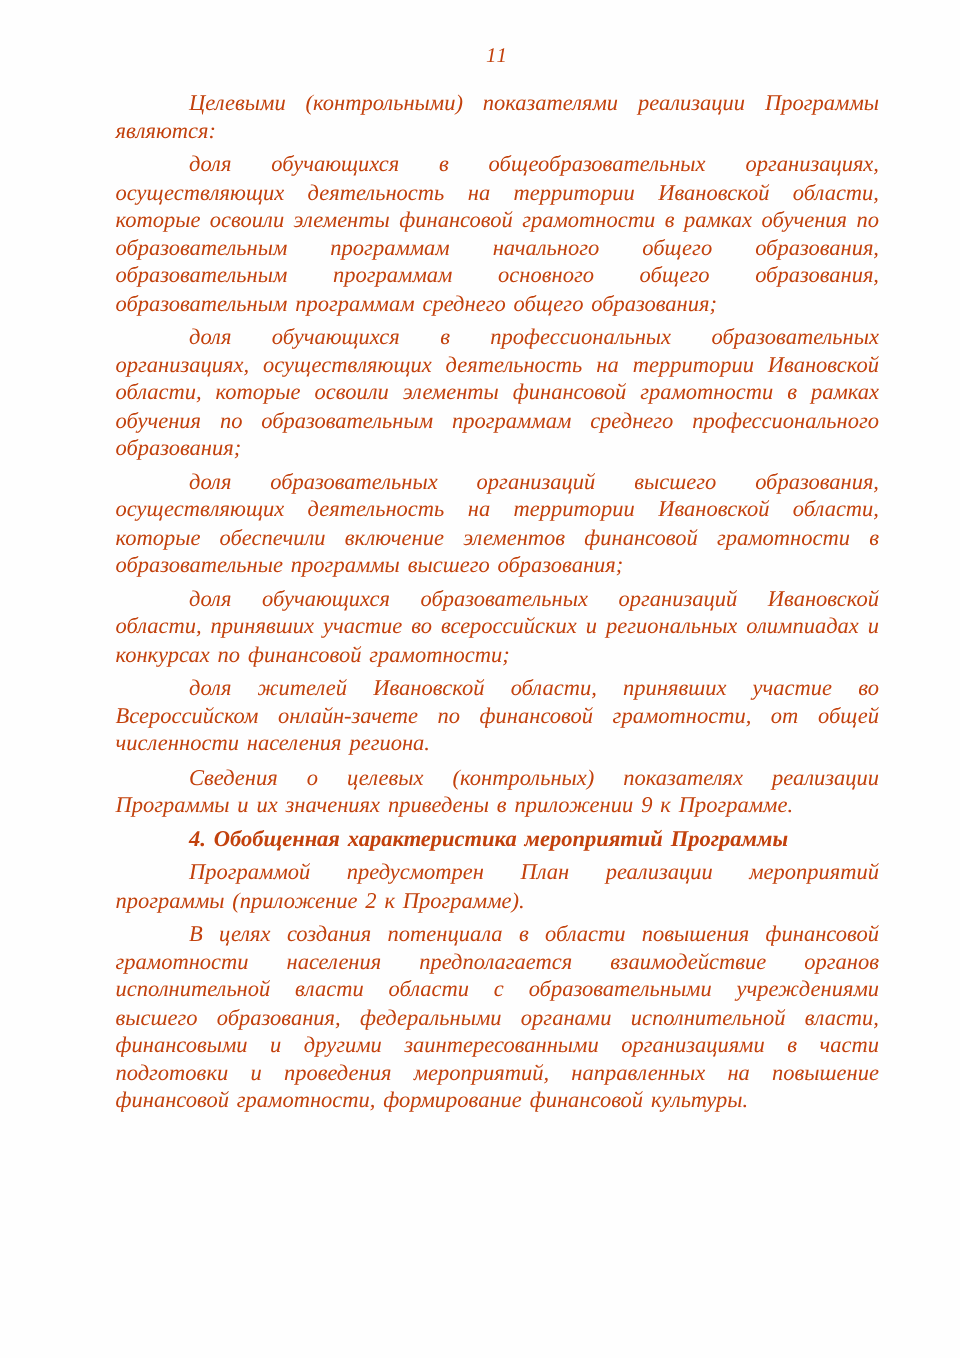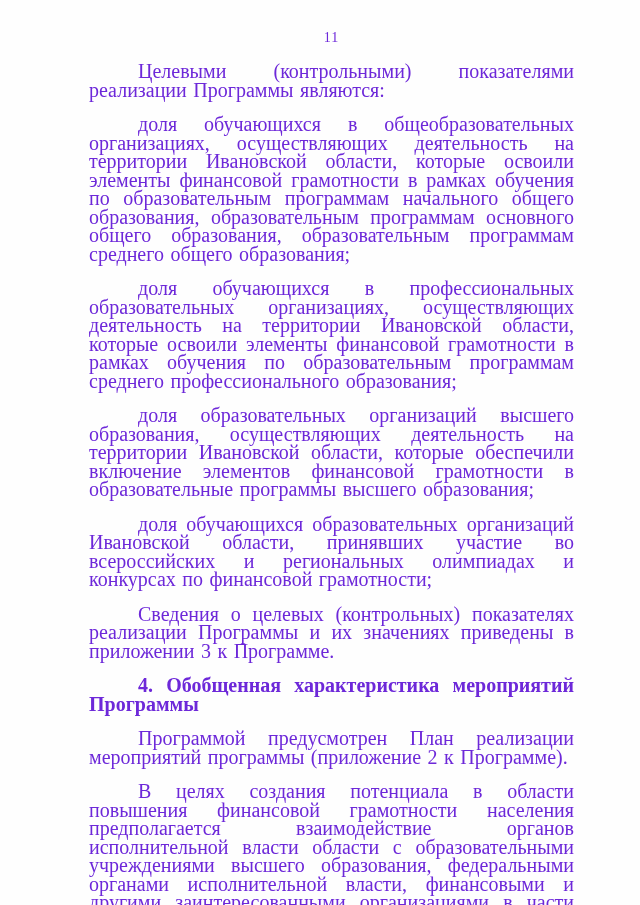--- a/index.html
+++ b/index.html
@@ -5,41 +5,42 @@
   html, body {
     margin: 0;
     padding: 0;
     background: #ffffff;
   }
   .page {
     position: relative;
     width: 640px;
     height: 905px;
     background: #fefefe;
-    color: #6d28d9;
+    color: #c2410c;
     font-family: "Liberation Serif", "DejaVu Serif", serif;
     overflow: hidden;
     box-sizing: border-box;
+    font-style: italic;
   }
   .content {
     position: absolute;
     left: 73px;
     top: 30px;
     width: 517px;
   }
   .page-num {
     text-align: center;
     font-size: 14px;
     line-height: 16px;
     margin: 0 0 14px 0;
     letter-spacing: 1px;
   }
   .body-text p {
-    margin: 16px;
-    font-size: 20px;
+    margin: 4px;
+    font-size: 15px;
     line-height: 18.5px;
     text-align: justify;
     text-indent: 49px;
     word-spacing: 1.5px;
   }
   .section-heading {
     margin: 14px 0 18px 0;
     font-size: 15px;
     line-height: 19px;
     font-weight: bold;
@@ -53,21 +54,22 @@
 <div class="page">
   <div class="content">
     <div class="page-num">11</div>
 
     <div class="body-text">
       <p>Целевыми (контрольными) показателями реализации Программы являются:</p>
       <p>доля обучающихся в общеобразовательных организациях, осуществляющих деятельность на территории Ивановской области, которые освоили элементы финансовой грамотности в рамках обучения по образовательным программам начального общего образования, образовательным программам основного общего образования, образовательным программам среднего общего образования;</p>
       <p>доля обучающихся в профессиональных образовательных организациях, осуществляющих деятельность на территории Ивановской области, которые освоили элементы финансовой грамотности в рамках обучения по образовательным программам среднего профессионального образования;</p>
       <p>доля образовательных организаций высшего образования, осуществляющих деятельность на территории Ивановской области, которые обеспечили включение элементов финансовой грамотности в образовательные программы высшего образования;</p>
       <p>доля обучающихся образовательных организаций Ивановской области, принявших участие во всероссийских и региональных олимпиадах и конкурсах по финансовой грамотности;</p>
-      <p>Сведения о целевых (контрольных) показателях реализации Программы и их значениях приведены в приложении 3 к Программе.</p>
+      <p>доля жителей Ивановской области, принявших участие во Всероссийском онлайн-зачете по финансовой грамотности, от общей численности населения региона.</p>
+      <p>Сведения о целевых (контрольных) показателях реализации Программы и их значениях приведены в приложении 9 к Программе.</p>
 
       <p class="section-heading">4. Обобщенная характеристика мероприятий Программы</p>
 
       <p>Программой предусмотрен План реализации мероприятий программы (приложение 2 к Программе).</p>
       <p>В целях создания потенциала в области повышения финансовой грамотности населения предполагается взаимодействие органов исполнительной власти области с образовательными учреждениями высшего образования, федеральными органами исполнительной власти, финансовыми и другими заинтересованными организациями в части подготовки и проведения мероприятий, направленных на повышение финансовой грамотности, формирование финансовой культуры.</p>
     </div>
   </div>
 </div>
 
 </body></html>

